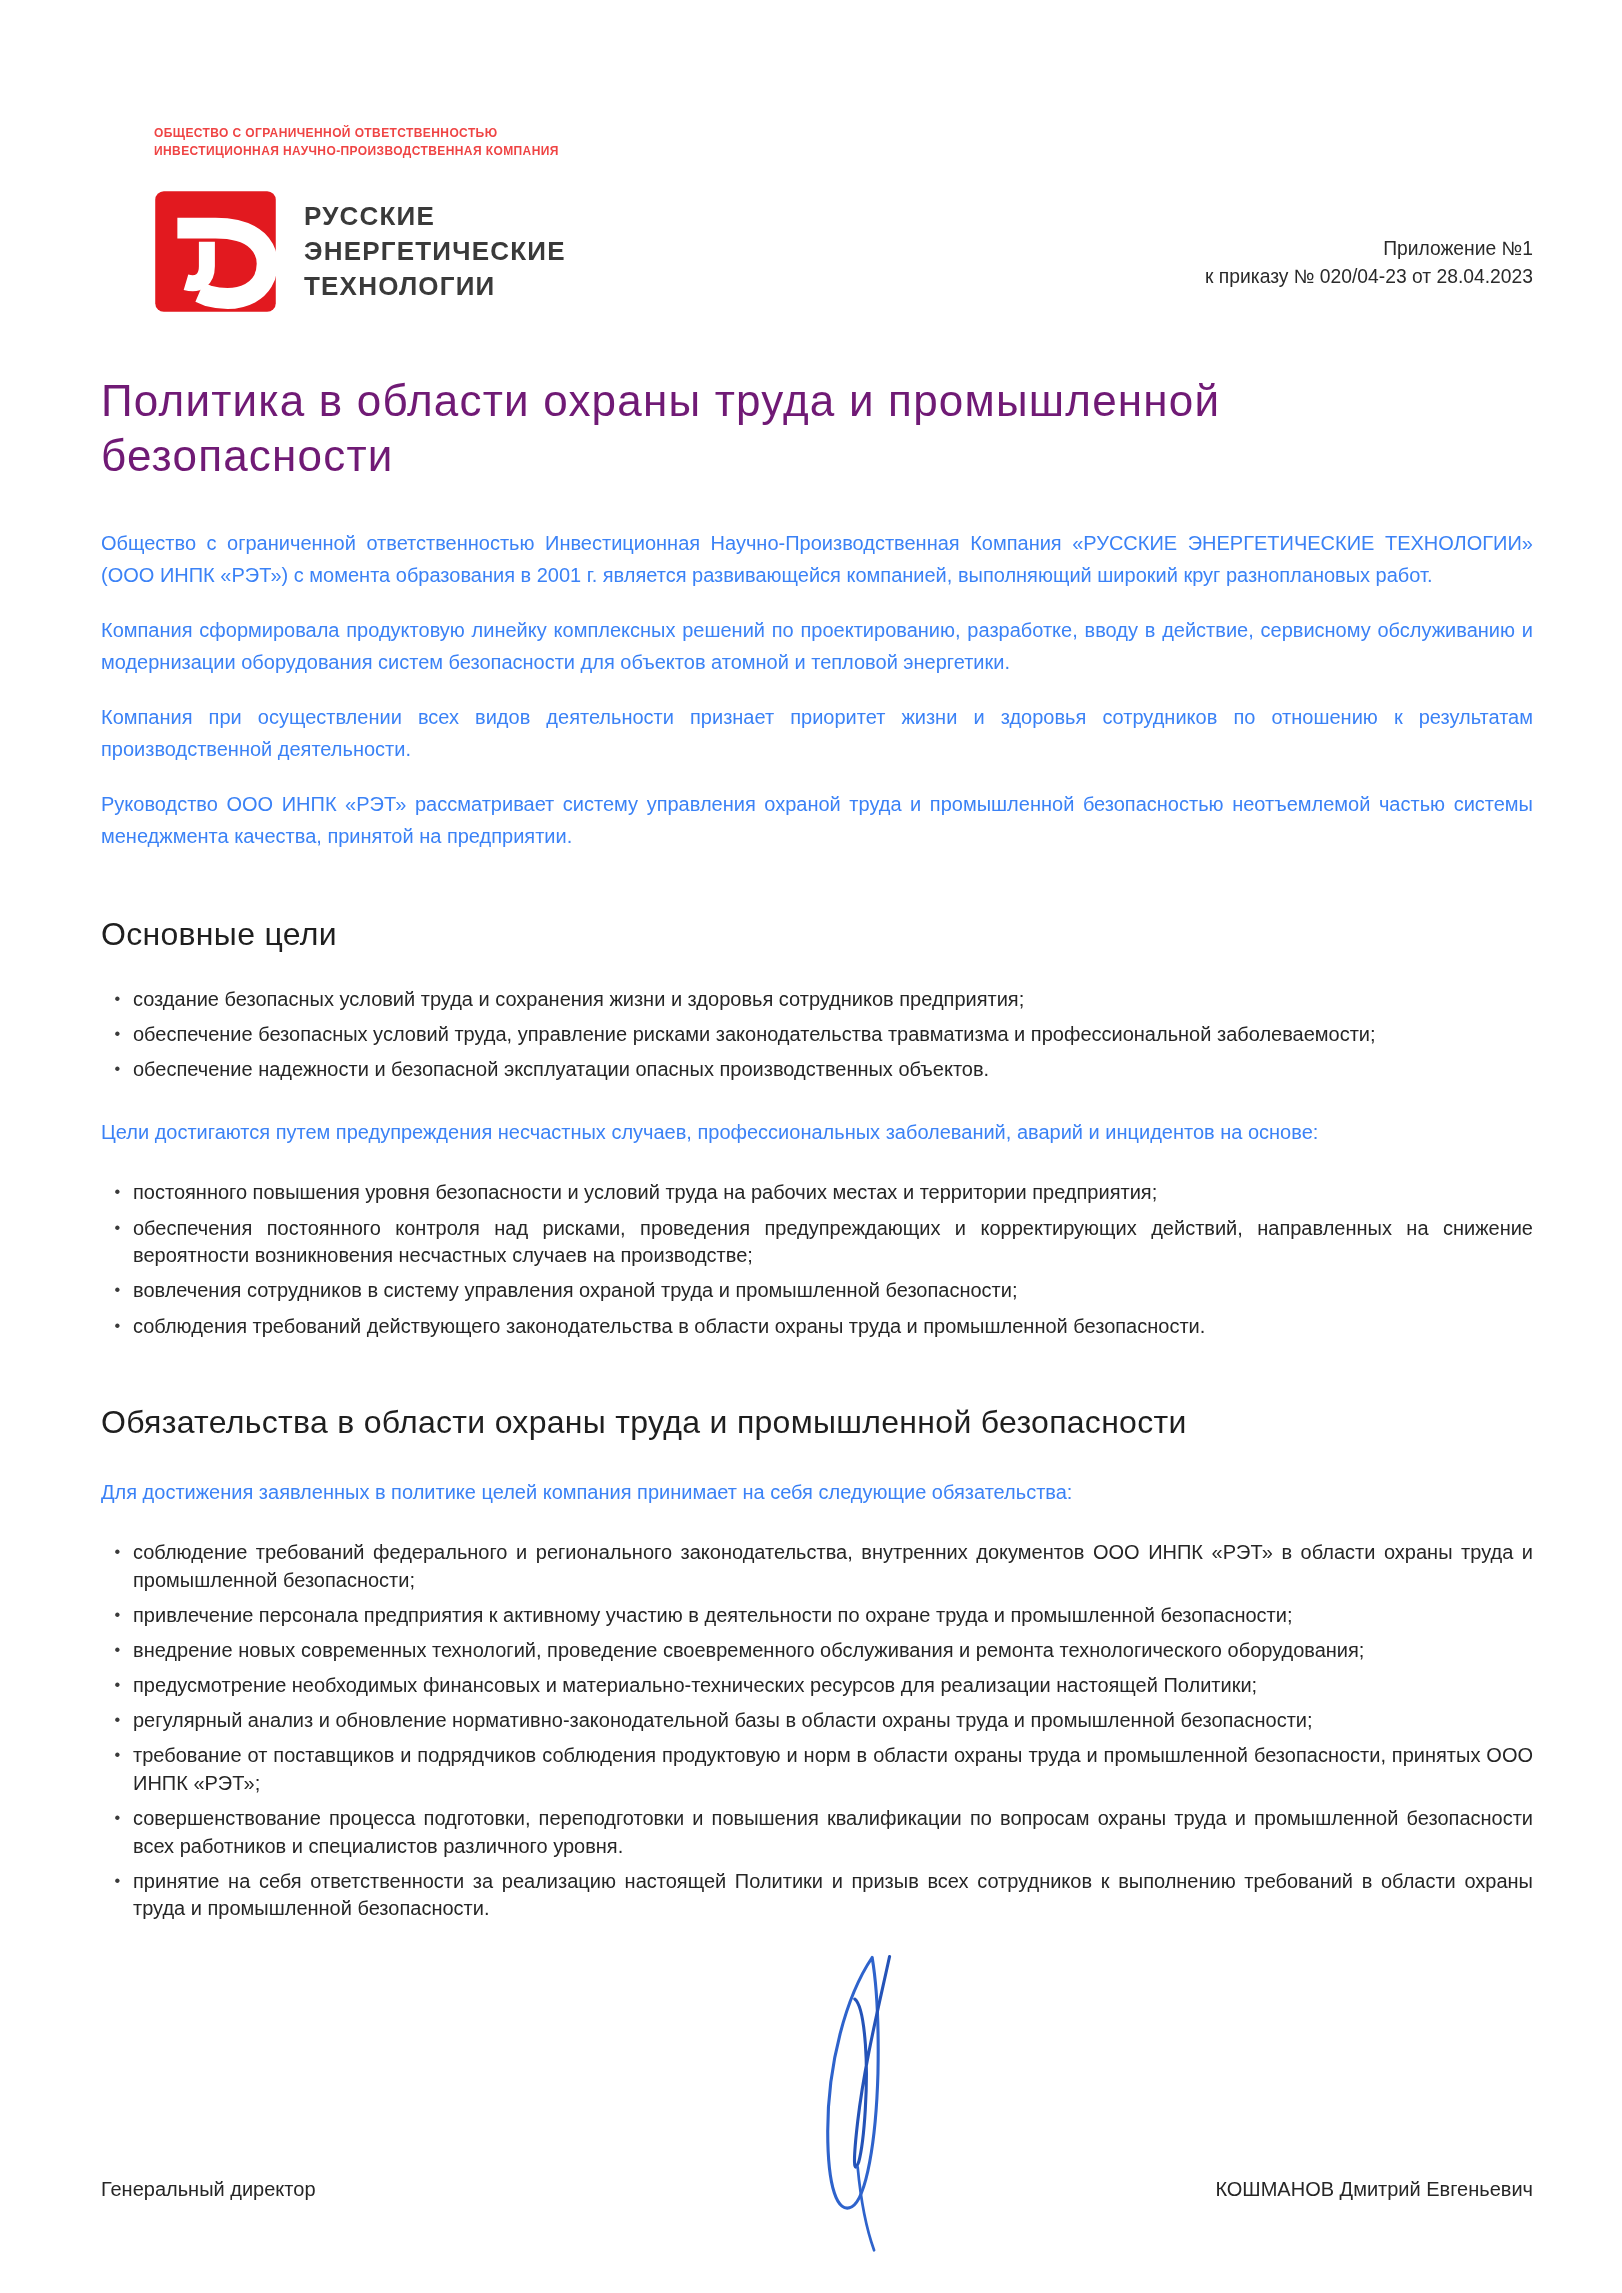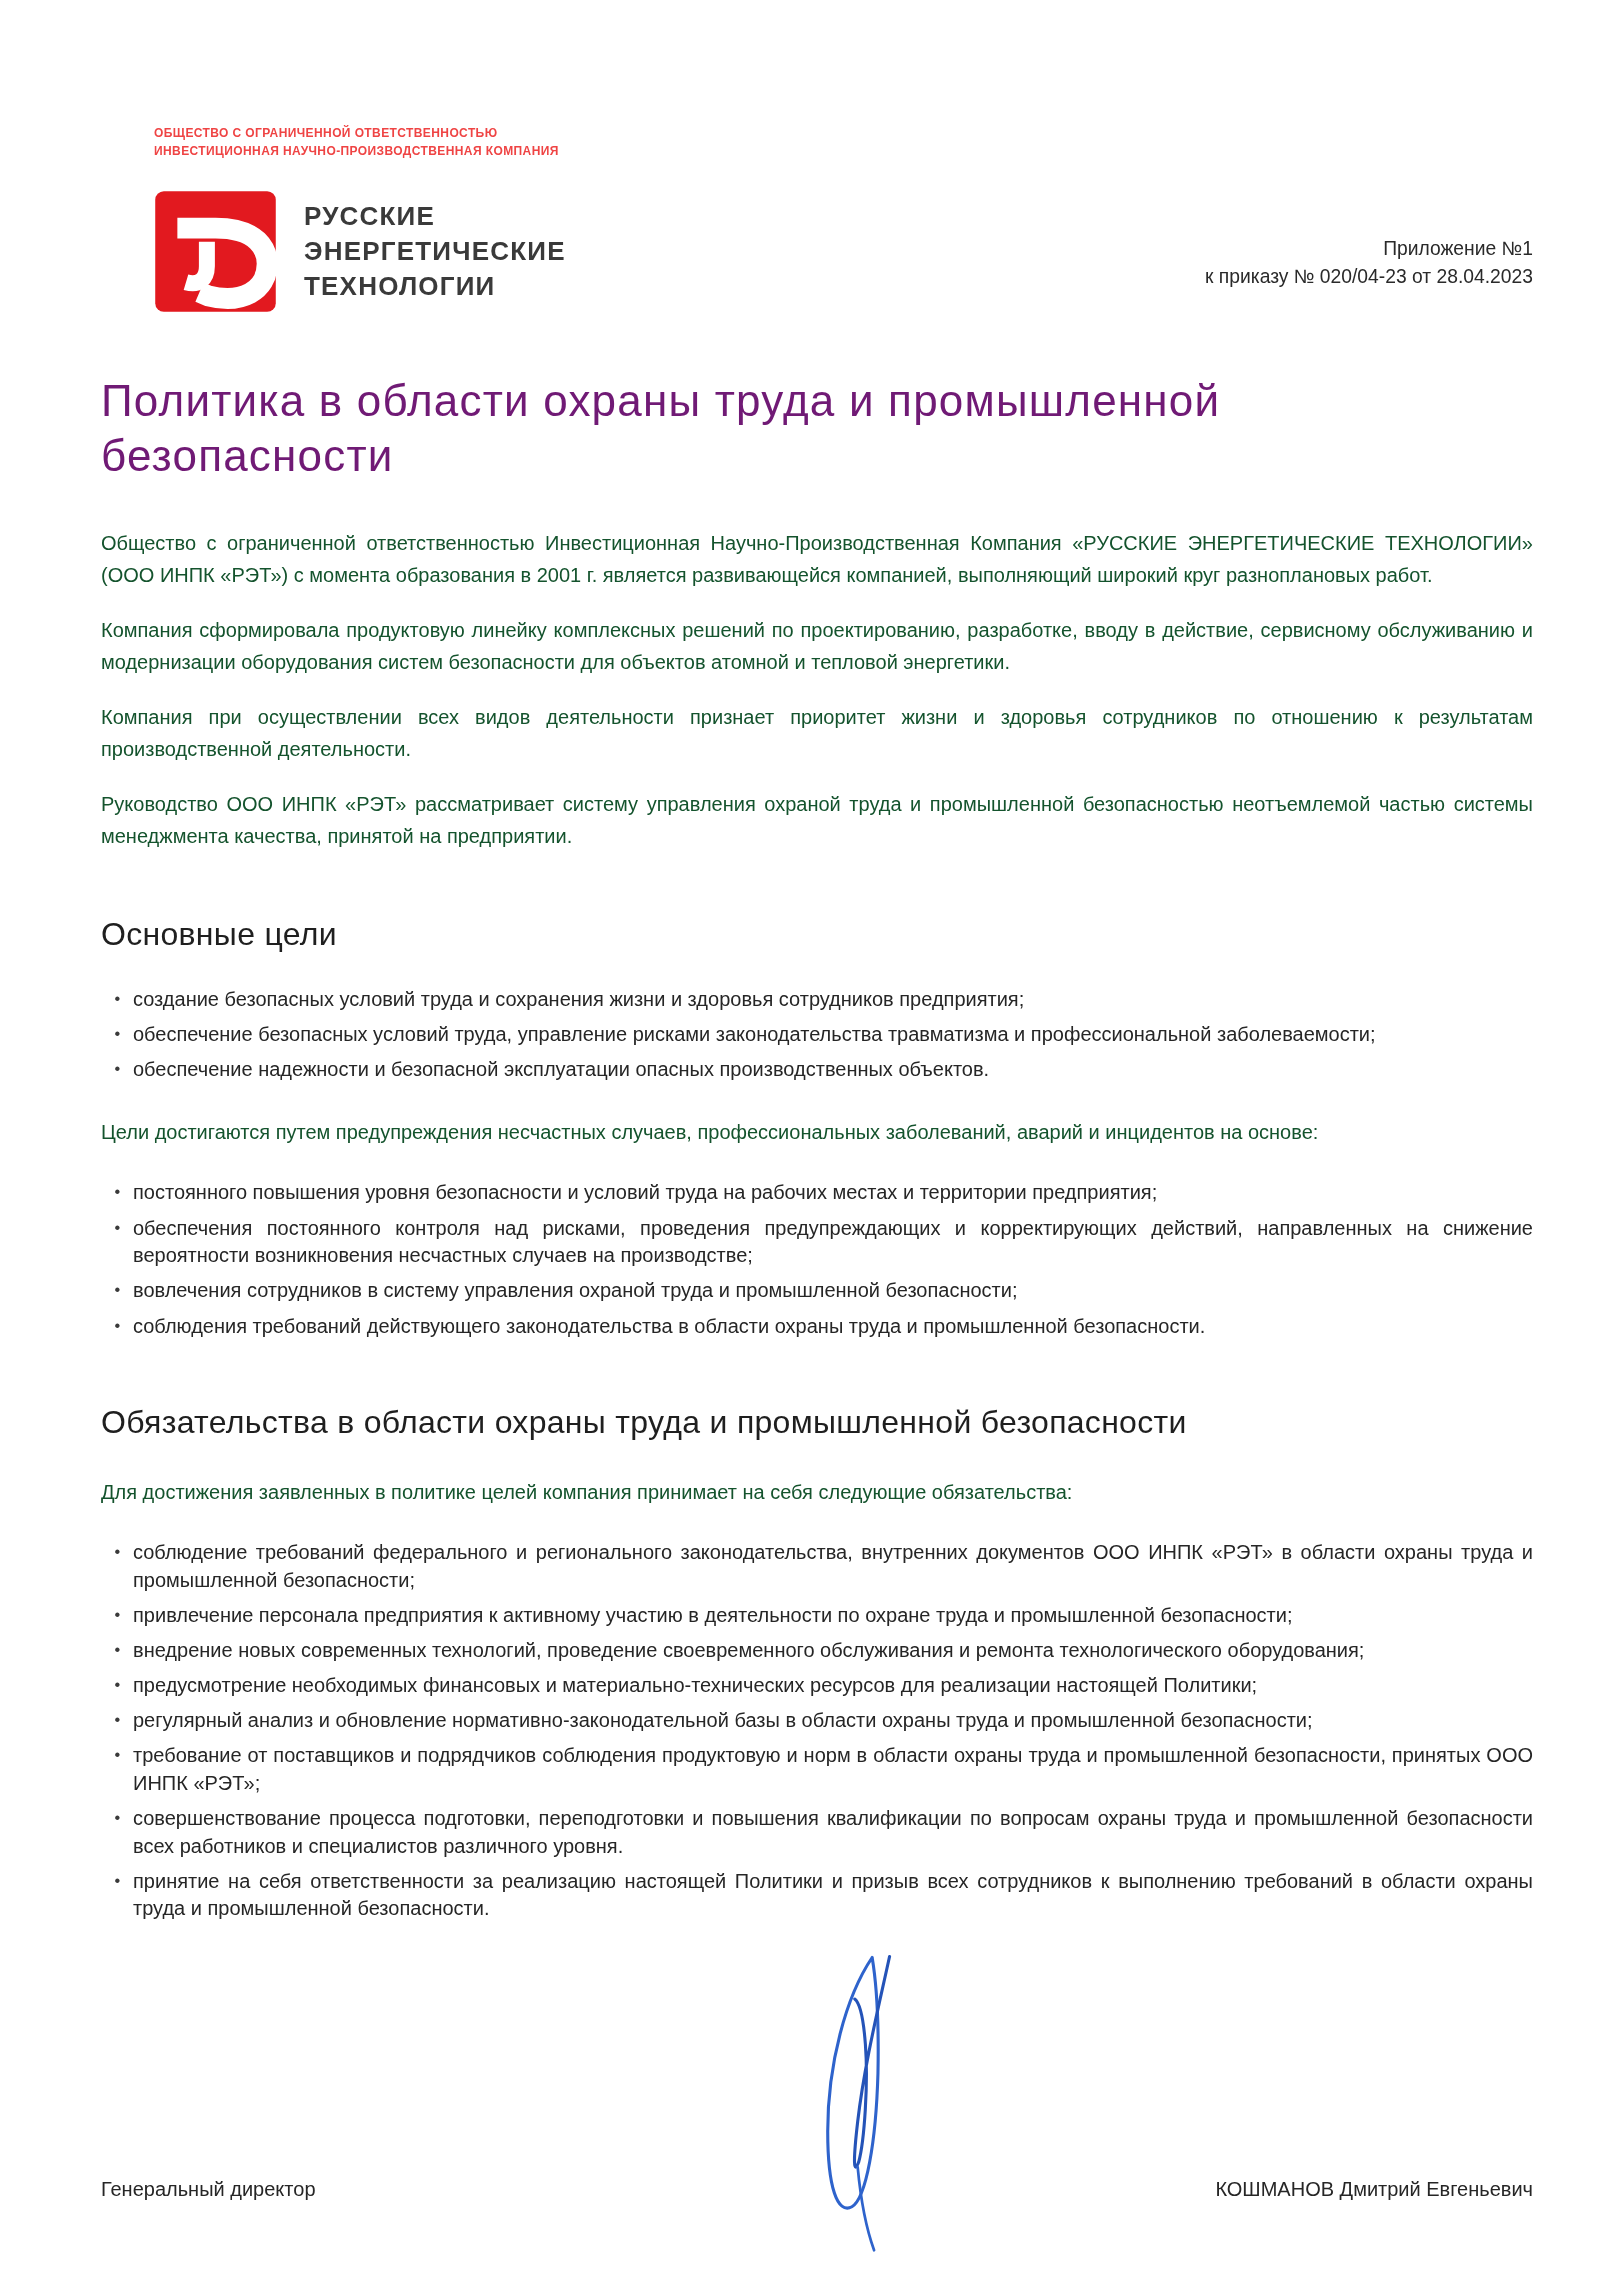--- a/index.html
+++ b/index.html
@@ -30,21 +30,21 @@
   }
 
   
   h1.title{
     margin:60px 0 0;max-width:1400px;
     font-size:44px;line-height:55px;font-weight:400;
     letter-spacing:1.2px;color:#701a75;
   }
   p.body{
     margin:23px 0 0;
-    font-size:20px;line-height:32px;text-align:justify;color:#14532d;
+    font-size:20px;line-height:32px;text-align:justify;color:#3b82f6;
   }
   p.first{margin-top:44px;}
   h2.section{
     margin:62px 0 0;
     font-size:32px;line-height:41px;font-weight:400;
     letter-spacing:0.3px;color:#1f1f1f;
   }
   ul.bullets{
     margin:31px 0 0;padding:0;list-style:none;
     font-size:20px;line-height:27.5px;text-align:justify;color:#262626;

